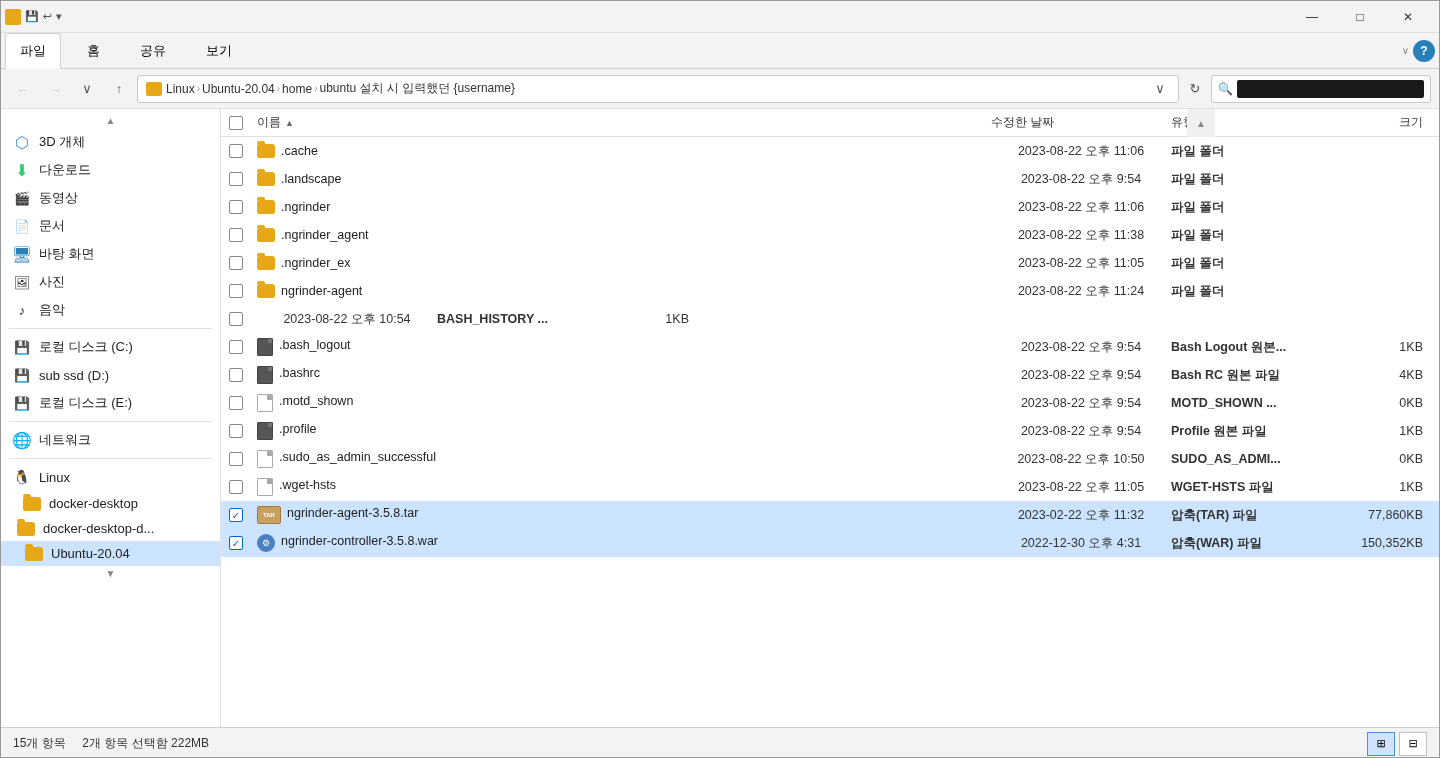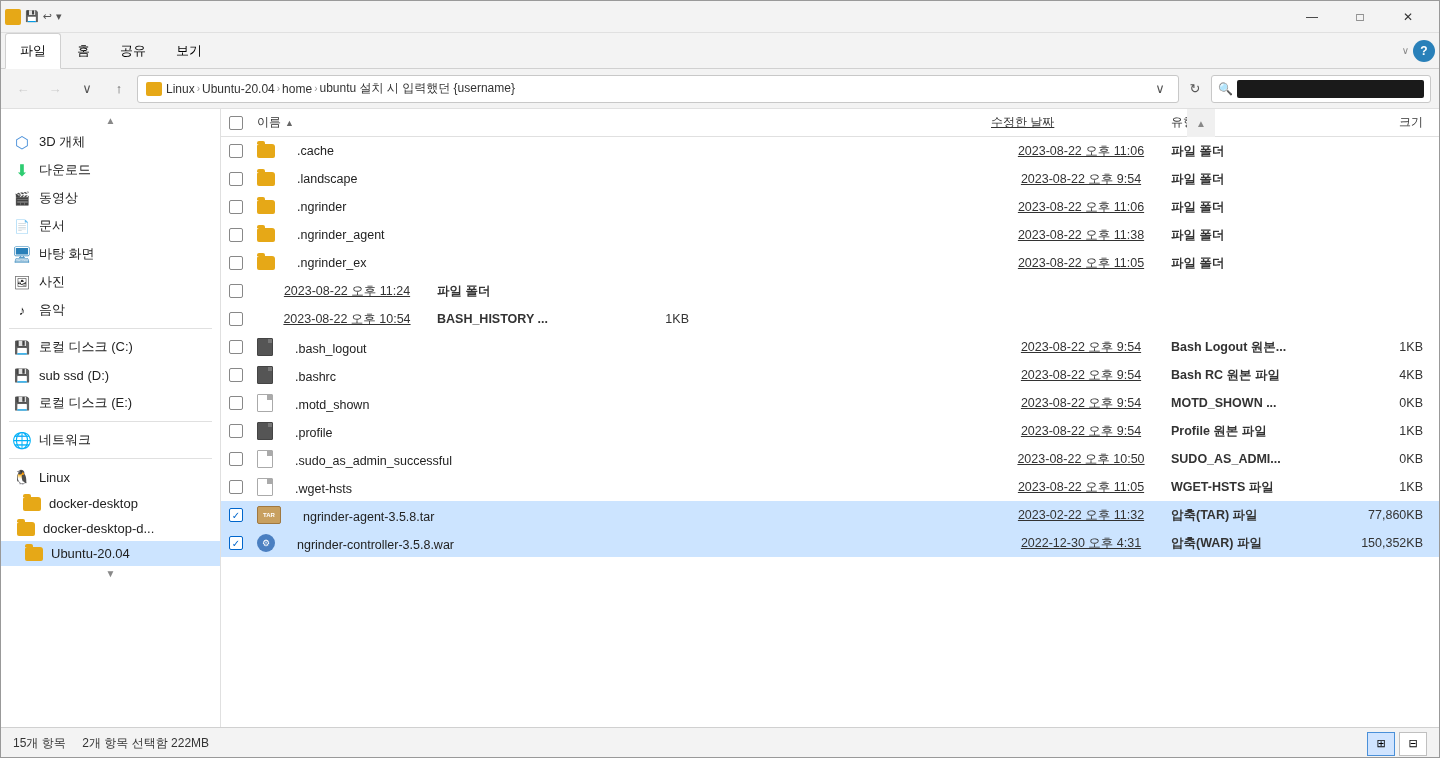--- a/index.html
+++ b/index.html
@@ -47,21 +47,21 @@
       color: #333;
     }
 
     
     .ribbon {
       background: #f3f3f3;
       border-bottom: 1px solid #d0d0d0;
       height: 36px;
       display: flex;
       align-items: center;
-      gap: 2px;
+      gap: 12px;
       padding: 0 4px;
     }
     .ribbon-tab {
       padding: 8px 14px;
       cursor: pointer;
       font-size: 13px;
       border-radius: 3px 3px 0 0;
     }
     .ribbon-tab.active {
       background: white;
@@ -200,21 +200,21 @@
       color: #333;
     }
     .col-check { width: 28px; flex-shrink: 0; }
     .col-name {
       flex: 1;
       display: flex;
       align-items: center;
       gap: 4px;
       cursor: pointer;
     }
-    .col-date { width: 180px; flex-shrink: 0; text-decoration: underline; }
+    .col-date { width: 180px; flex-shrink: 0; }
     .col-type { width: 160px; flex-shrink: 0; }
     .col-size { width: 100px; flex-shrink: 0; text-align: right; padding-right: 8px; }
     .sort-arrow { font-size: 9px; color: #666; }
 
     
     .file-list { flex: 1; overflow-y: auto; }
     .file-row {
       display: flex;
       align-items: center;
       padding: 0 8px;
@@ -224,22 +224,22 @@
       color: #222;
     }
     .file-row.selected { background: #cce4ff; }
     .file-row .col-check {
       width: 28px; flex-shrink: 0;
       display: flex; align-items: center;
     }
     .file-row .col-name {
       flex: 1;
       display: flex;
-      align-items: flex-end;
-      gap: 22px;
+      align-items: flex-start;
+      gap: 6px;
     }
     .file-row .col-date { width: 180px; flex-shrink: 0; color: #333; text-align: center; }
     .file-row .col-type { width: 160px; flex-shrink: 0; color: #333; font-weight: bold; }
     .file-row .col-size { width: 100px; flex-shrink: 0; text-align: right; padding-right: 8px; color: #333; }
 
     
     .folder-icon {
       width: 18px; height: 14px;
       background: #e6a817;
       border-radius: 2px 3px 2px 2px;
@@ -576,20 +576,24 @@
             <span>.ngrinder_ex</span>
           </div>
           <div class="col-date">2023-08-22 오후 11:05</div>
           <div class="col-type">파일 폴더</div>
           <div class="col-size"></div>
         </div>
         <div class="file-row">
           <div class="col-check">
             <div class="check-box"></div>
           </div>
+          <div class="col-name">
+            <div class="folder-icon"></div>
+            <span>ngrinder-agent</span>
+          </div>
           <div class="col-date">2023-08-22 오후 11:24</div>
           <div class="col-type">파일 폴더</div>
           <div class="col-size"></div>
         </div>
         <div class="file-row">
           <div class="col-check">
             <div class="check-box"></div>
           </div>
           <div class="col-date">2023-08-22 오후 10:54</div>
           <div class="col-type">BASH_HISTORY ...</div>

